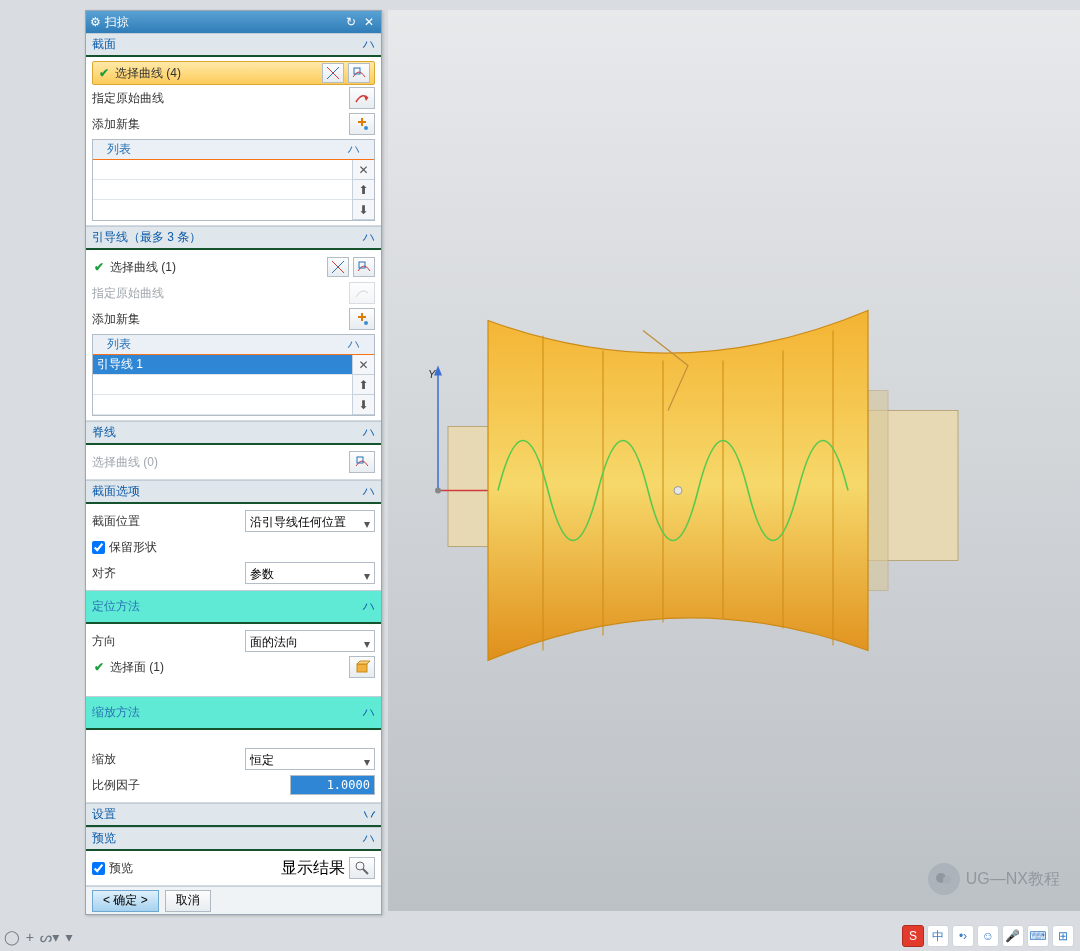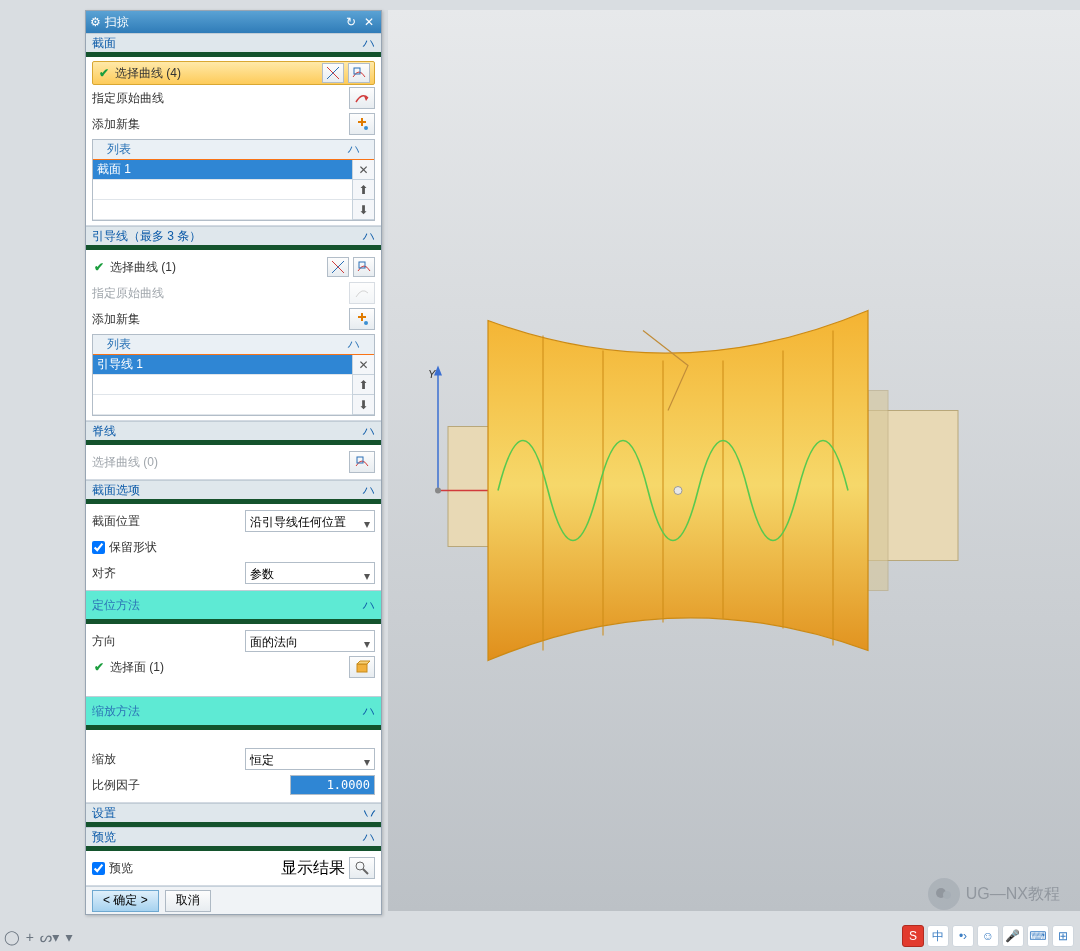--- a/index.html
+++ b/index.html
@@ -7,21 +7,21 @@
 
 .viewport { position: absolute; left: 388px; top: 10px; right: 0; bottom: 40px; background: linear-gradient(180deg,#e7e9eb 0%,#bcc1c6 100%); }
 .viewport svg { width: 100%; height: 100%; }
 
 .panel { position: absolute; left: 85px; top: 10px; width: 297px; background: #fff; border: 1px solid #98a5b3; box-shadow: 1px 1px 3px rgba(0,0,0,0.2); font-size: 12px; }
 
 .titlebar { height: 22px; background: linear-gradient(#5aa2d4,#2f7cb8); color: #fff; display: flex; align-items: center; padding: 0 4px; gap: 4px; }
 .titlebar .t-icons { margin-left: auto; display: flex; gap: 2px; }
 .titlebar .t-ic { width: 16px; height: 16px; display:flex; align-items:center; justify-content:center; cursor:pointer; }
 
-.section-head { height: 24px; background: #dfe7ec; border-top:1px solid #c2cdd6; border-bottom:5px solid #14532d; display:flex; align-items:center; padding:0 6px; color:#0b5aa8; }
+.section-head { height: 24px; background: #dfe7ec; border-top:1px solid #c2cdd6; border-bottom:2px solid #14532d; display:flex; align-items:center; padding:0 6px; color:#0b5aa8; }
 .section-head .chev { margin-left:auto; color:#0b5aa8; }
 .section-head.sub { background:#5eead4; color:#2b73b6; height:34px; font-size:12px; }
 .sec-body { padding:4px 6px; border-bottom:1px solid #d3dae2; }
 
 .row { display:flex; align-items:center; height:26px; gap:4px; }
 .row .lbl { flex:1; color:#333; }
 .row .lbl.dim { color:#a0a6ac; }
 .row .chk { color:#1b9e3e; font-weight:bold; width:14px; text-align:center; }
 
 .btn-ic { width:26px; height:22px; border:1px solid #b2bdc8; background:linear-gradient(#fdfdfd,#e7ecf0); display:flex; align-items:center; justify-content:center; cursor:pointer; }
@@ -41,21 +41,21 @@
 .list-ctrl .lc { height:20px; border-bottom:1px solid #c6d1db; display:flex; align-items:center; justify-content:center; background:#f4f6f9; cursor:pointer; color:#555; }
 
 .select { flex:1; height:22px; border:1px solid #b2bdc8; background:#fff; display:flex; align-items:flex-end; padding:0 4px; }
 .select .arr { margin-left:auto; color:#555; }
 .num { width:85px; height:20px; border:1px solid #b2bdc8; background:#2f86d4; color:#fff; text-align:right; padding:0 4px; font-family:monospace; display:flex; align-items:center; justify-content:flex-end; }
 
 .footer { height:28px; border-top:1px solid #c6d1db; background:#f0f3f6; display:flex; align-items:center; padding:0 6px; gap:6px; }
 .fbtn { height:22px; padding:0 10px; border:1px solid #aeb9c4; background:linear-gradient(#fdfdfd,#e7ecf0); display:flex; align-items:center; cursor:pointer; }
 .fbtn.primary { background:linear-gradient(180deg,#dff0fb,#a6d2ef); border-color:#6ea8d0; }
 
-.watermark { position:absolute; right:20px; bottom:41px; color:#8a9098; font-size:16px; display:flex; align-items:center; gap:6px; opacity:.85; }
+.watermark { position:absolute; right:20px; bottom:56px; color:#8a9098; font-size:16px; display:flex; align-items:center; gap:6px; opacity:.85; }
 .watermark .wm-ic { width:32px; height:32px; background:rgba(140,150,160,.4); border-radius:50%; display:flex; align-items:center; justify-content:center; }
 
 .taskbar { position:absolute; right:6px; bottom:4px; display:flex; gap:3px; }
 .taskbar .tb { width:22px; height:22px; background:#fff; border:1px solid #cfd6dd; border-radius:3px; display:flex; align-items:center; justify-content:center; font-size:12px; color:#3d7fc4; }
 .taskbar .tb.red { background:#e23b2e; color:#fff; border-color:#b02b20; }
 
 .toolbar-left { position:absolute; left:4px; bottom:6px; display:flex; gap:6px; color:#6b7580; font-size:14px; }
 
 .axis-label { position:absolute; font-size:11px; color:#333; font-style:italic; }
 .carr { font-size:12px; }
@@ -150,21 +150,20 @@
           </svg>
         </span>
     </div>
     <div class="list-box">
       <div class="list-head">
         <span>列表</span>
         <span class="chev carr">ハ</span>
       </div>
       <div class="list-body">
         <div class="list-rows">
-          <div class="lr selected">截面 1</div>
           <div class="lr"></div>
           <div class="lr"></div>
         </div>
         <div class="list-ctrl">
           <div class="lc">✕</div>
           <div class="lc">⬆</div>
           <div class="lc">⬇</div>
         </div>
       </div>
     </div>

